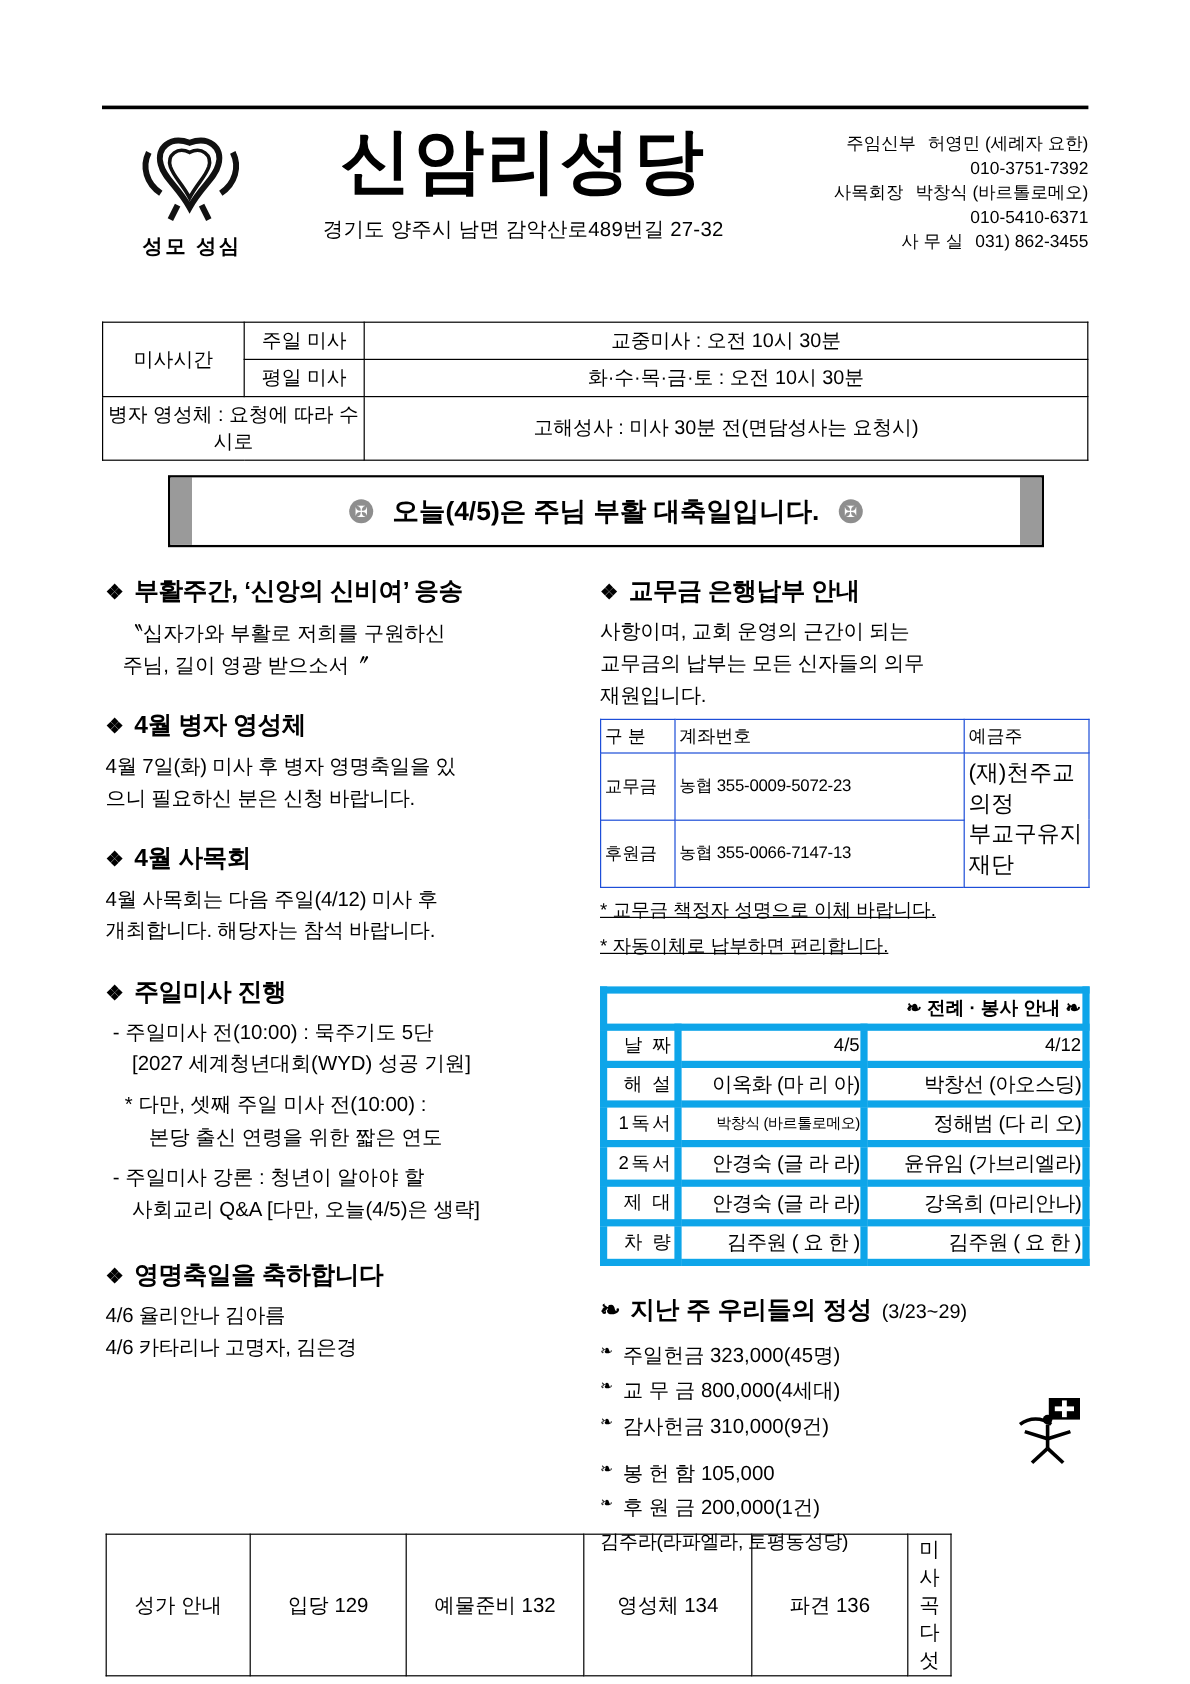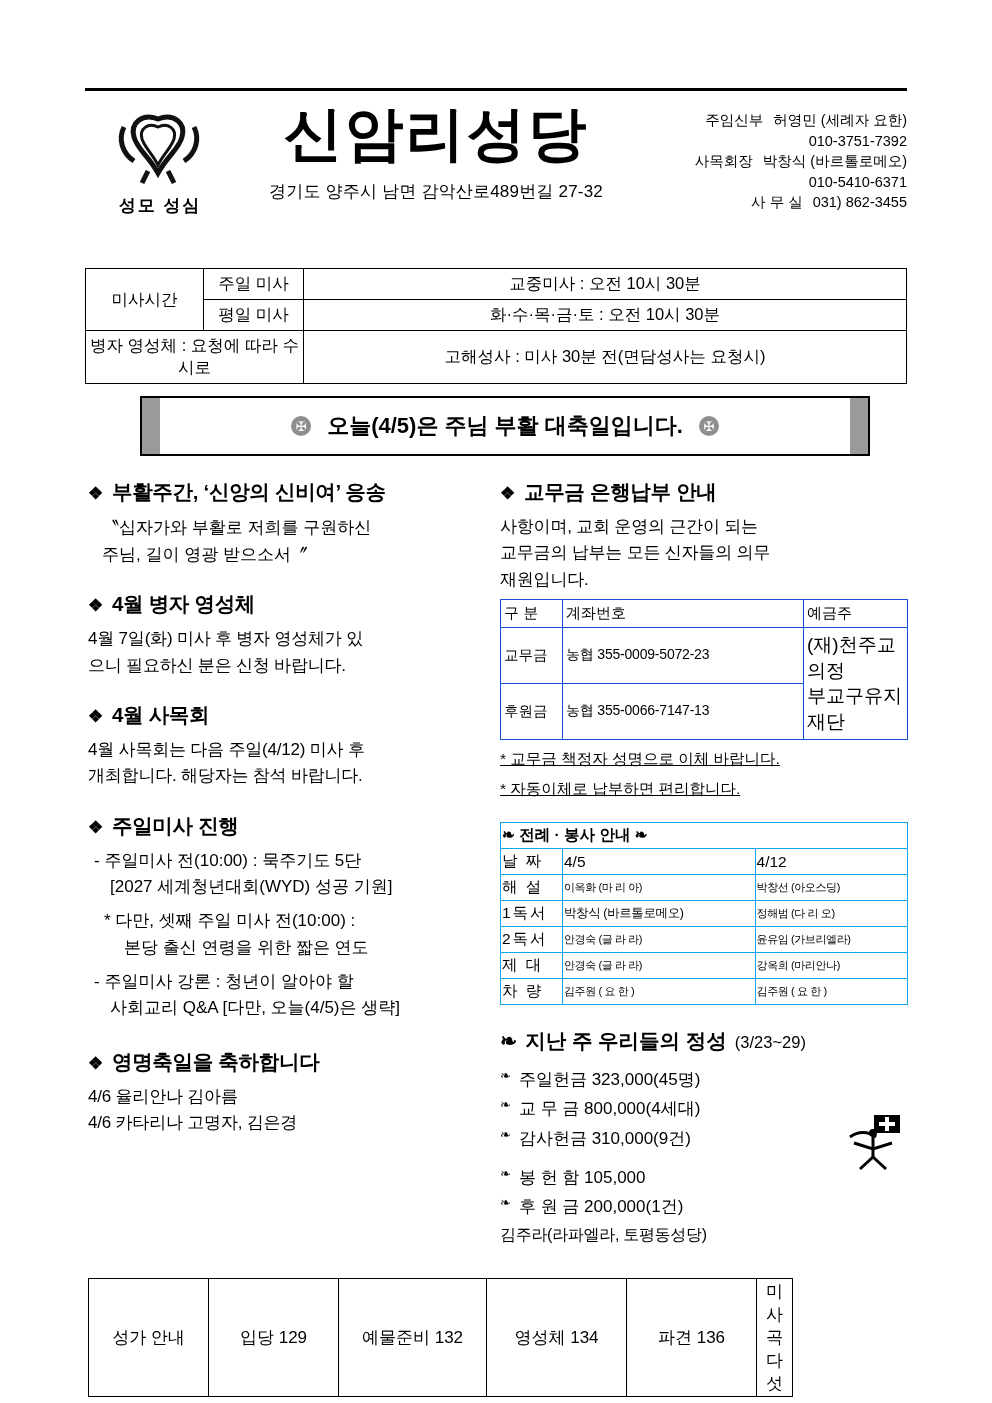--- a/index.html
+++ b/index.html
@@ -57,24 +57,24 @@
 
   
   .bank-table { width:100%; border-collapse:collapse; margin-top:6px; }
   .bank-table th, .bank-table td { border:1px solid #1d4ed8; font-size:14.5px; text-align:left; padding:4px 3px; }
   .bank-table th { font-weight:normal; font-size:15px; }
   .bank-table .acct { font-size:14px; letter-spacing:-0.2px; }
   .bank-note { font-size:15.5px; text-decoration:underline; margin-top:7px; line-height:1.5; }
 
   
   .lit-table { width:100%; border-collapse:collapse; margin-top:4px; }
-  .lit-table td, .lit-table th { border:1px solid #0ea5e9; font-size:15.5px; text-align:left; padding:2px 1px; height:25px; }
+  .lit-table td, .lit-table th { border:6px solid #0ea5e9; font-size:15.5px; text-align:right; padding:2px 1px; height:25px; }
   .lit-head { font-size:19px; font-weight:bold; }
   .lit-table .rowlbl { width:62px; letter-spacing:2px; }
-  .lit-table .nm { font-size:11px; letter-spacing:-0.4px; }
+  .lit-table .nm { font-size:17px; letter-spacing:-0.4px; }
   .lit-table .nm.smaller { font-size:12.5px; }
 
   
   .offer-title { font-size:20.5px; font-weight:bold; display:flex; align-items:baseline; gap:8px; margin:22px 0 10px 0; }
   .offer-title .sub { font-size:16.5px; font-weight:normal; }
   .offer-list { font-size:17px; line-height:1.72; }
   .offer-list .li { display:flex; gap:8px; }
   .offer-list .gl { font-size:13px; }
   .offer-foot { font-size:16px; margin-top:4px; letter-spacing:-0.3px; }
   .offer-wrap { position:relative; }
@@ -172,21 +172,21 @@
         <span class="j">〝십자가와  부활로  저희를  구원하신</span>
         <span class="j">주님, 길이 영광 받으소서〞</span>
       </p>
     </div>
 
     <div class="sec-block">
       <h2 class="sec">
           <span class="bullet">❖</span>
         <span>4월 병자 영성체</span>
         </h2>
-      <p class="body">4월 7일(화) 미사 후 병자 영성체가 있</p>
+      <p class="body">4월 7일(화) 미사 후 병자 영명축일을 있</p>
       <p class="body">으니 필요하신 분은 신청 바랍니다.</p>
     </div>
 
     <div class="sec-block">
       <h2 class="sec">
           <span class="bullet">❖</span>
         <span>4월 사목회</span>
         </h2>
       <p class="body">4월 사목회는 다음 주일(4/12) 미사 후</p>
       <p class="body">개최합니다. 해당자는 참석 바랍니다.</p>

